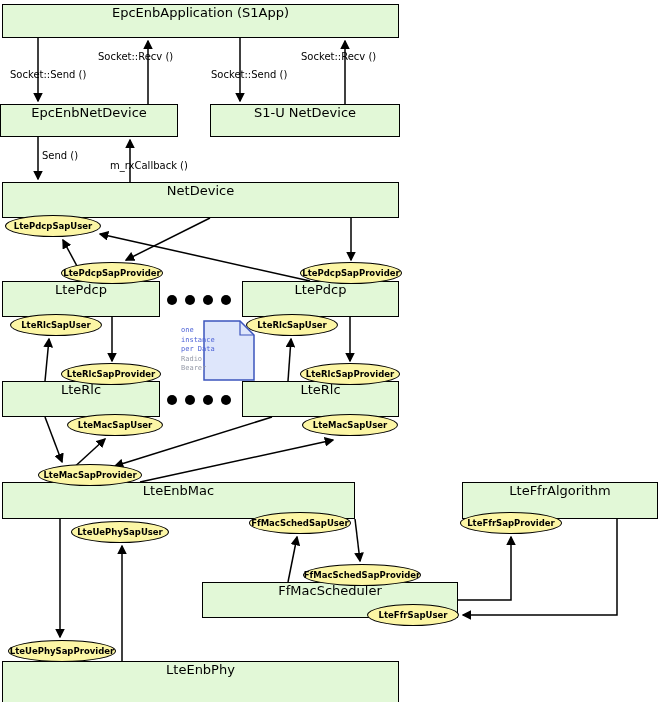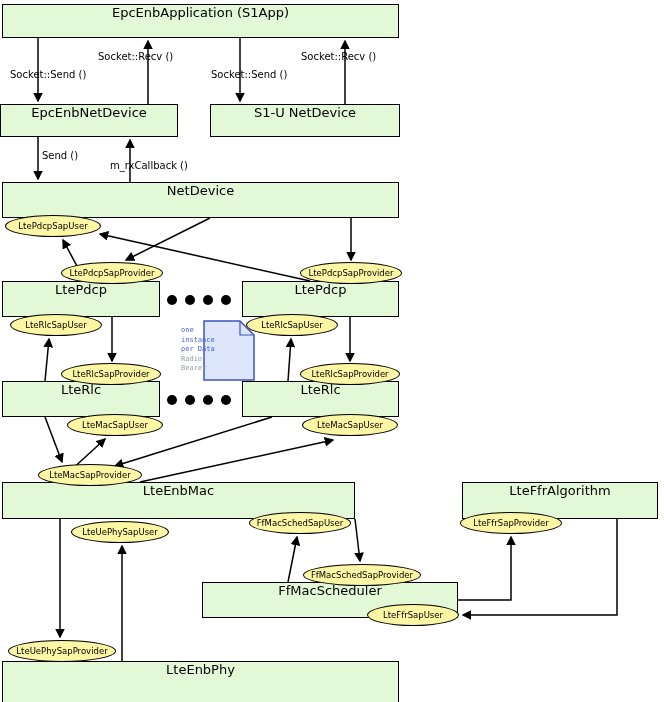--- a/index.html
+++ b/index.html
@@ -23,21 +23,21 @@
   .box-label { font-size: 13px; white-space: nowrap; }
   .sap {
     position: absolute;
     background: var(--ellipse-fill, #fcf6a5);
     border: 1.5px solid var(--border, #000);
     border-radius: 50%;
     display: flex;
     align-items: center;
     justify-content: center;
   }
-  .sap-label { font-size: 8.5px; line-height: 1; white-space: nowrap; }
+  .sap-label { font-size: 8.5px; line-height: 1; white-space: nowrap; font-weight: bold; }
   .edge-label {
     position: absolute;
     font-size: 10px;
     white-space: nowrap;
   }
   .note { position: absolute; left: 175px; top: 320px; width: 53px; height: 62px; padding-left: 28px; }
   .note-body { fill: var(--note-fill, #dee6fb); stroke: var(--note-border, #3c55bd); stroke-width: 1.5; }
   .note-fold { fill: none; stroke: var(--note-border, #3c55bd); stroke-width: 1.2; }
   .note-text {
     position: absolute; left: 6px; top: 6px;

